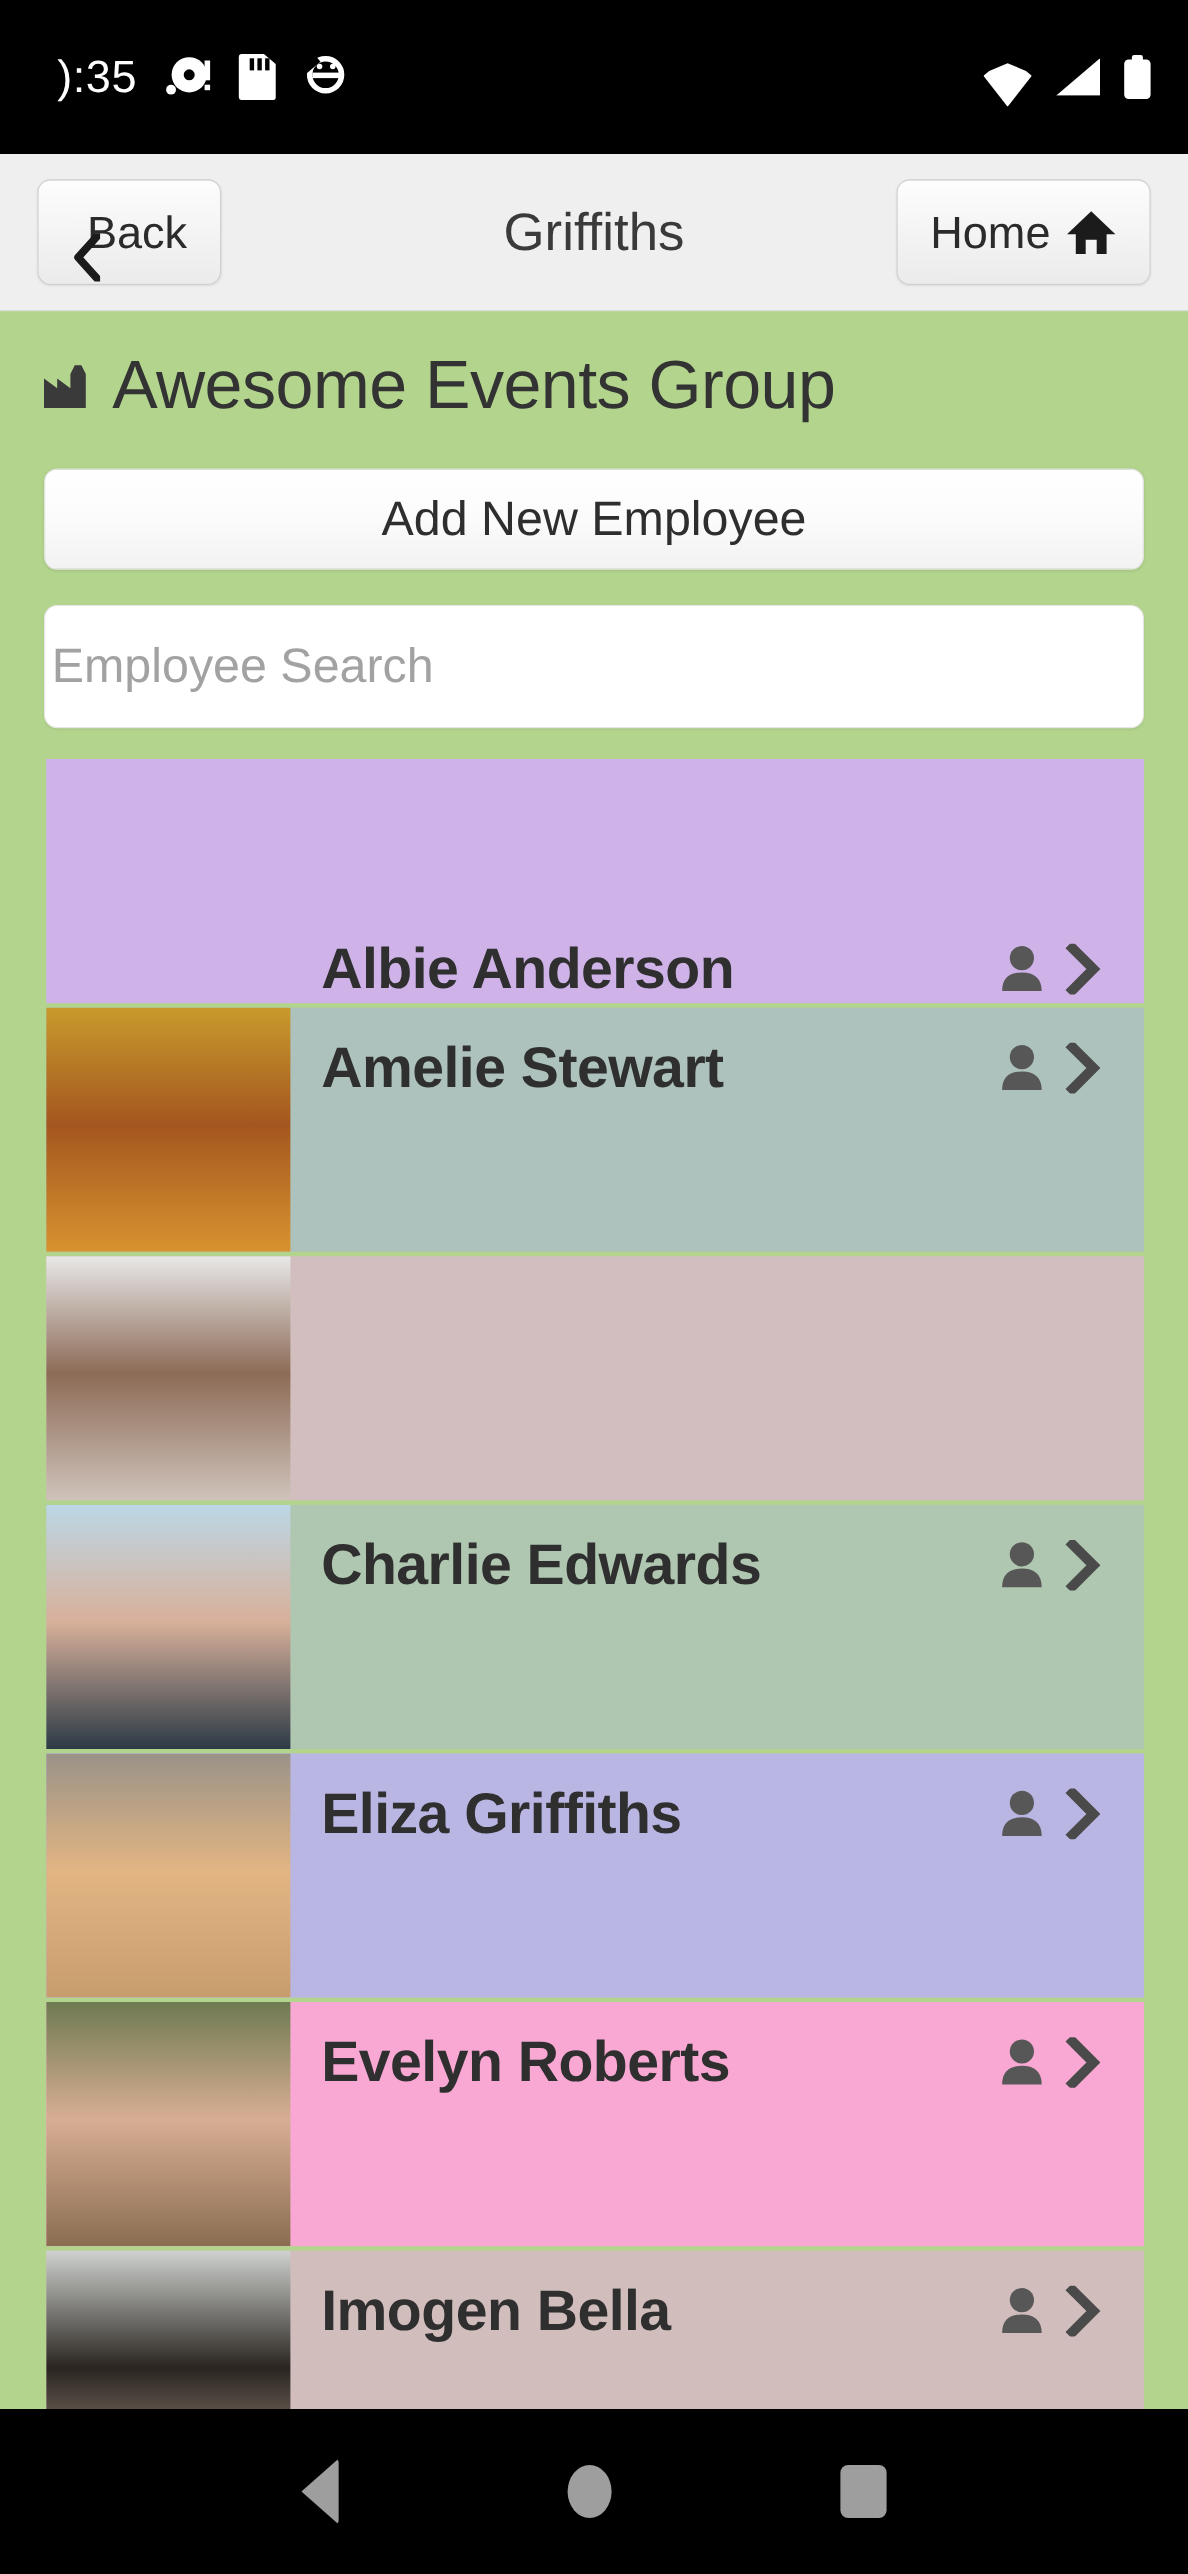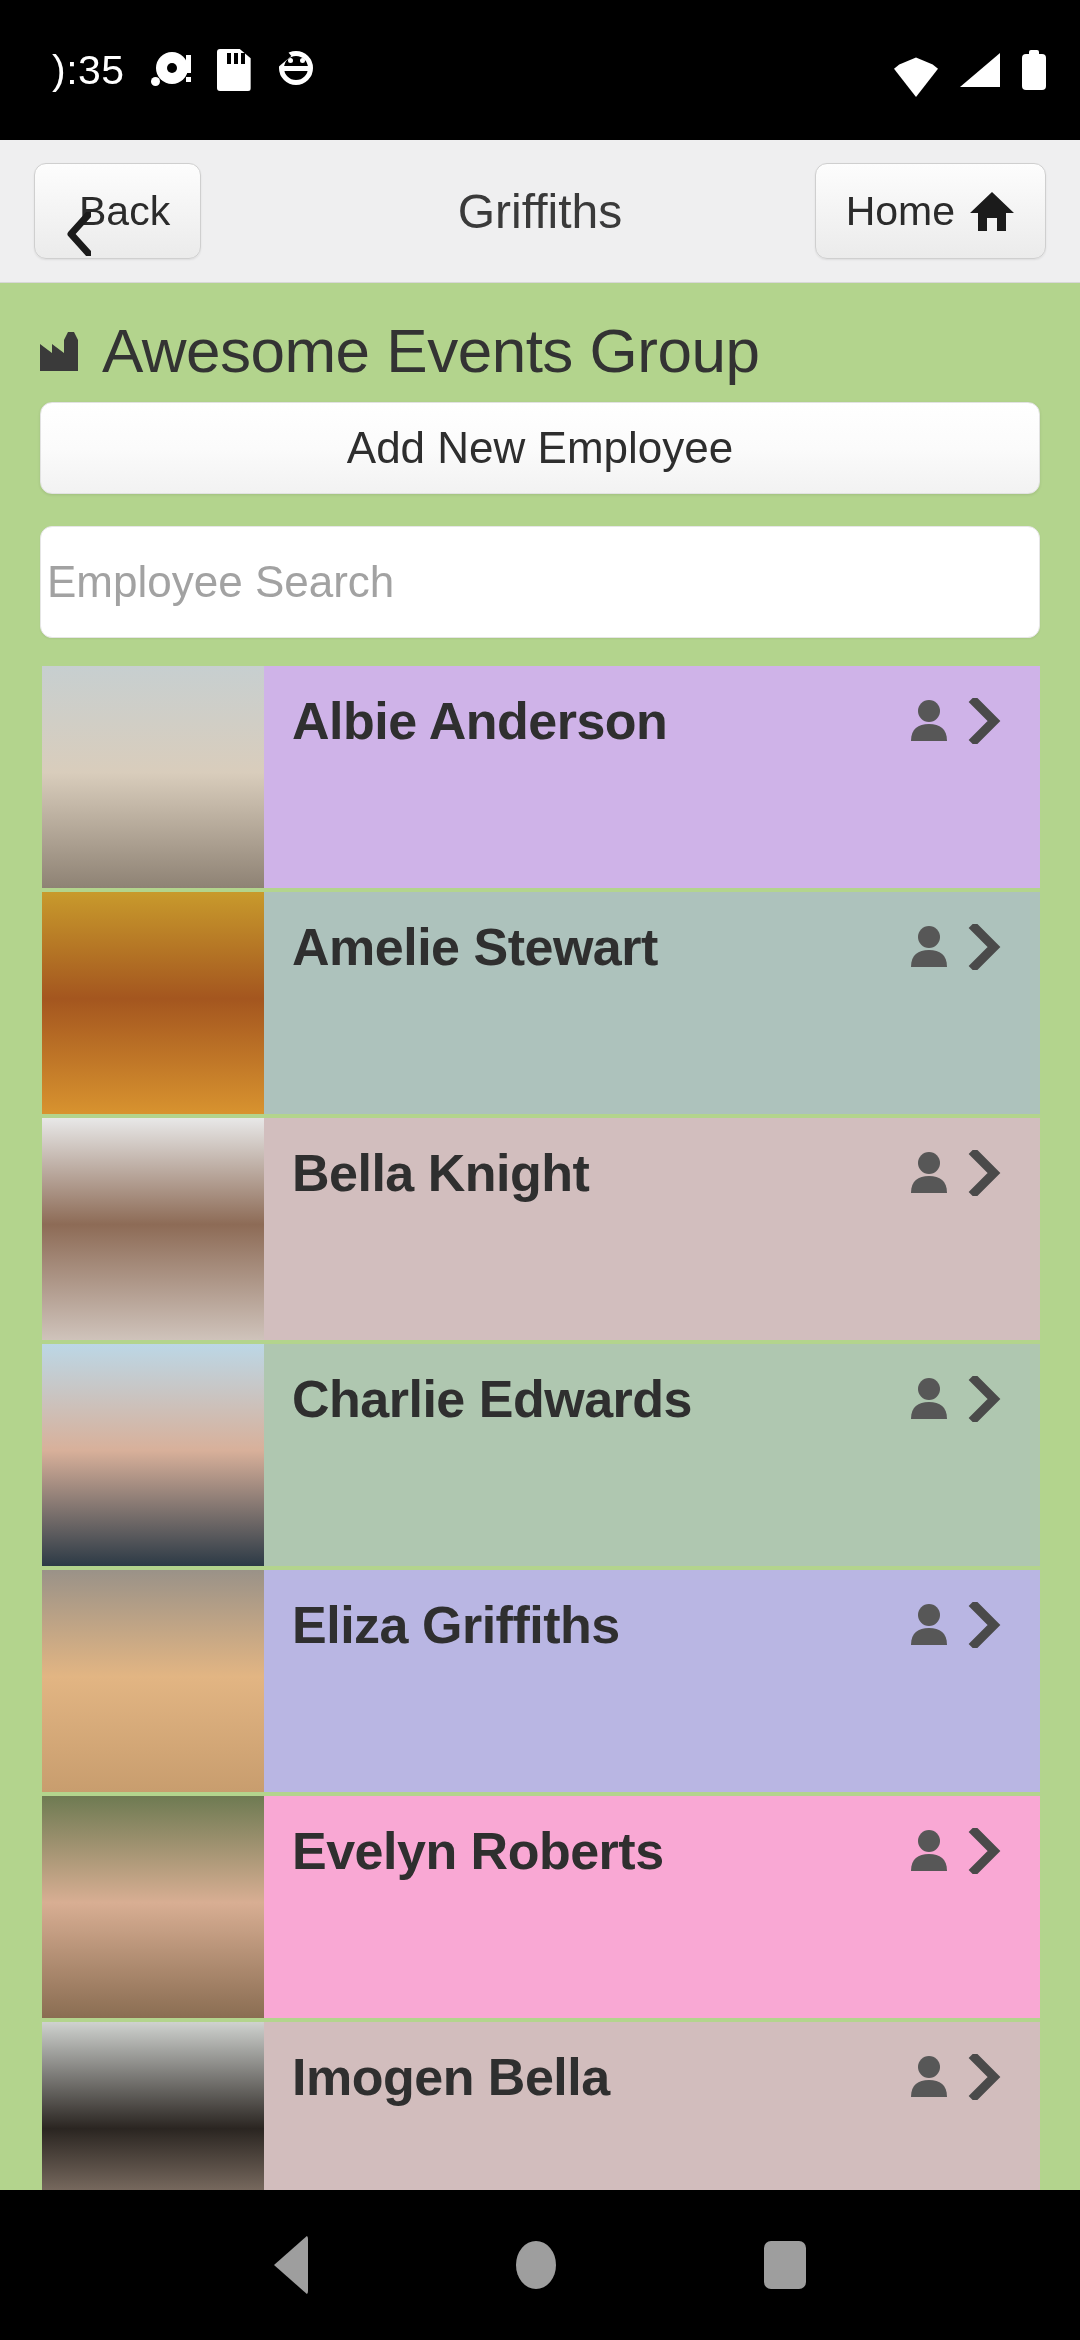--- a/index.html
+++ b/index.html
@@ -110,21 +110,21 @@
   }
   .chev-left svg, .home-ico svg { display:block; }
 
   
   .content {
     position:absolute; top:283px; left:0; width:1080px; height:1907px;
     background:#b3d48d; overflow:hidden;
   }
   .org-head {
     display:flex; align-items:center; gap:18px;
-    padding:32px 0 16px 38px;
+    padding:32px 0 40px 38px;
   }
   .org-icon { width:46px; height:42px; flex:none; }
   .org-name {
     font-size:62px; color:#333; font-weight:400; letter-spacing:-0.5px;
     white-space:nowrap;
   }
 
   .add-btn {
     margin:0 40px; height:92px; border-radius:12px;
     background:linear-gradient(180deg,#ffffff 0%,#fbfbfb 50%,#f2f2f2 100%);
@@ -253,21 +253,21 @@
 
     <div class="add-btn">
       <span>Add New Employee</span>
     </div>
 
     <div class="search-wrap">
       <input class="search-input" type="text" placeholder="Employee Search" style="">
     </div>
 
     <div class="emp-list" id="emp-list">
-        <div class="emp-row" style="background: rgb(207, 179, 232);">
+        <div class="emp-row" style="background: rgb(207, 179, 232); align-items: flex-end;">
           <div class="emp-thumb" style="background: linear-gradient(rgb(199, 207, 208) 0%, rgb(217, 205, 188) 48%, rgb(142, 130, 116) 100%);"></div>
           <div class="emp-main">
             <div class="emp-name">Albie Anderson</div>
             <div class="emp-icons">
               <span class="person-ico"><svg width="42" height="44" viewBox="0 0 42 44">
                   <circle cx="21" cy="12" r="11" fill="#575757"></circle>
                   <path d="M3 42 C3 30 10 25 21 25 C32 25 39 30 39 42 Z" fill="#575757"></path>
                 </svg></span>
               <span class="chev-ico"><svg width="34" height="46" viewBox="0 0 34 46">
                   <path d="M7 4 L26 23 L7 42" stroke="#4a4a4a" stroke-width="9" fill="none" stroke-linecap="square" stroke-linejoin="miter"></path>
@@ -285,32 +285,20 @@
                   <path d="M3 42 C3 30 10 25 21 25 C32 25 39 30 39 42 Z" fill="#575757"></path>
                 </svg></span>
               <span class="chev-ico"><svg width="34" height="46" viewBox="0 0 34 46">
                   <path d="M7 4 L26 23 L7 42" stroke="#4a4a4a" stroke-width="9" fill="none" stroke-linecap="square" stroke-linejoin="miter"></path>
                 </svg></span>
             </div>
           </div>
         </div>
         <div class="emp-row" style="background: rgb(210, 190, 190);">
           <div class="emp-thumb" style="background: linear-gradient(rgb(232, 232, 232) 0%, rgb(141, 107, 86) 48%, rgb(207, 195, 187) 100%);"></div>
-          <div class="emp-main">
-            <div class="emp-name">Bella Knight</div>
-            <div class="emp-icons">
-              <span class="person-ico"><svg width="42" height="44" viewBox="0 0 42 44">
-                  <circle cx="21" cy="12" r="11" fill="#575757"></circle>
-                  <path d="M3 42 C3 30 10 25 21 25 C32 25 39 30 39 42 Z" fill="#575757"></path>
-                </svg></span>
-              <span class="chev-ico"><svg width="34" height="46" viewBox="0 0 34 46">
-                  <path d="M7 4 L26 23 L7 42" stroke="#4a4a4a" stroke-width="9" fill="none" stroke-linecap="square" stroke-linejoin="miter"></path>
-                </svg></span>
-            </div>
-          </div>
         </div>
         <div class="emp-row" style="background: rgb(175, 199, 176);">
           <div class="emp-thumb" style="background: linear-gradient(rgb(188, 215, 230) 0%, rgb(216, 176, 154) 48%, rgb(44, 58, 70) 100%);"></div>
           <div class="emp-main">
             <div class="emp-name">Charlie Edwards</div>
             <div class="emp-icons">
               <span class="person-ico"><svg width="42" height="44" viewBox="0 0 42 44">
                   <circle cx="21" cy="12" r="11" fill="#575757"></circle>
                   <path d="M3 42 C3 30 10 25 21 25 C32 25 39 30 39 42 Z" fill="#575757"></path>
                 </svg></span>

